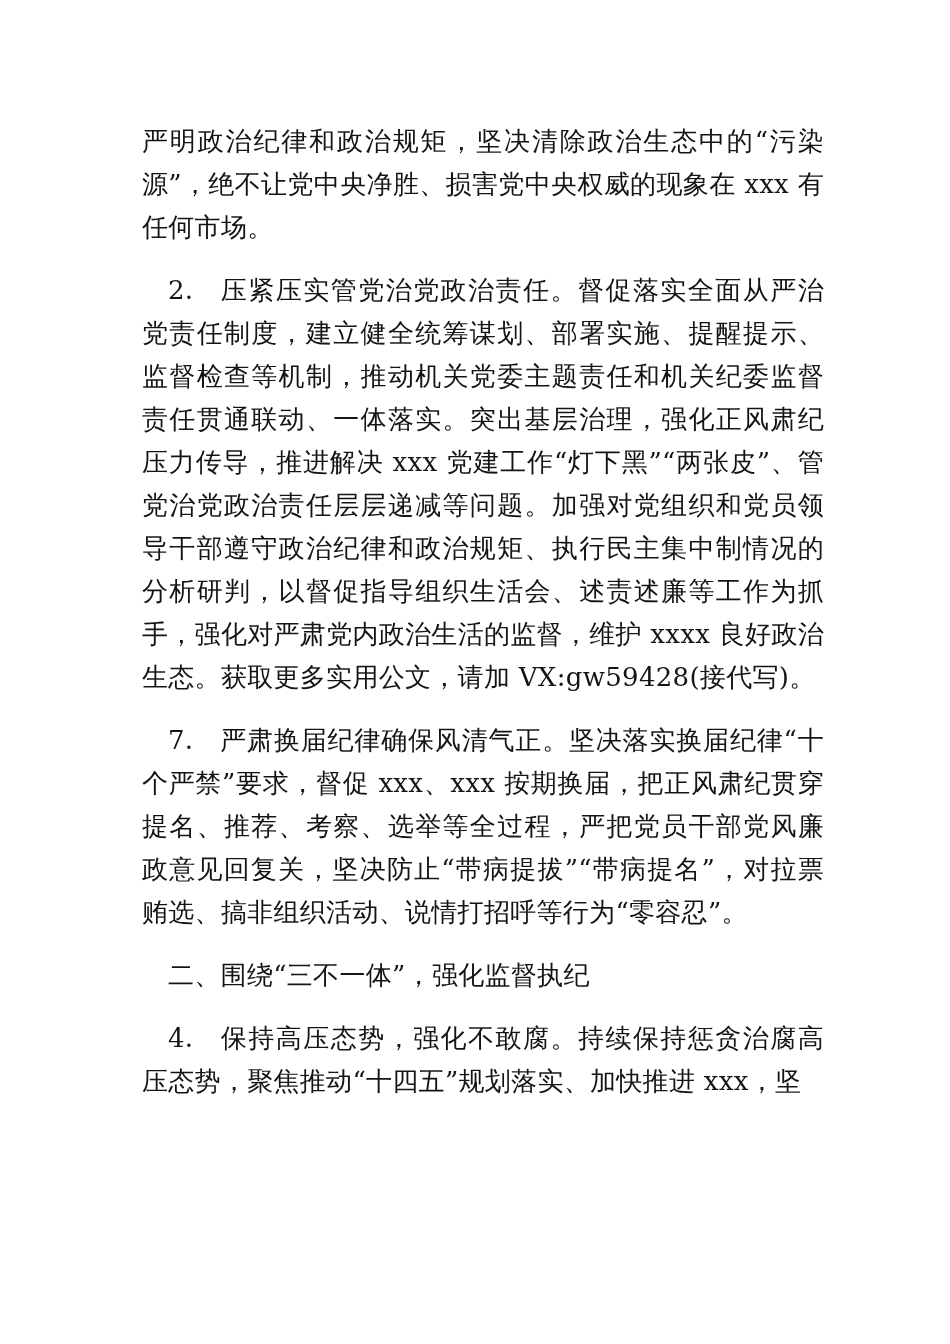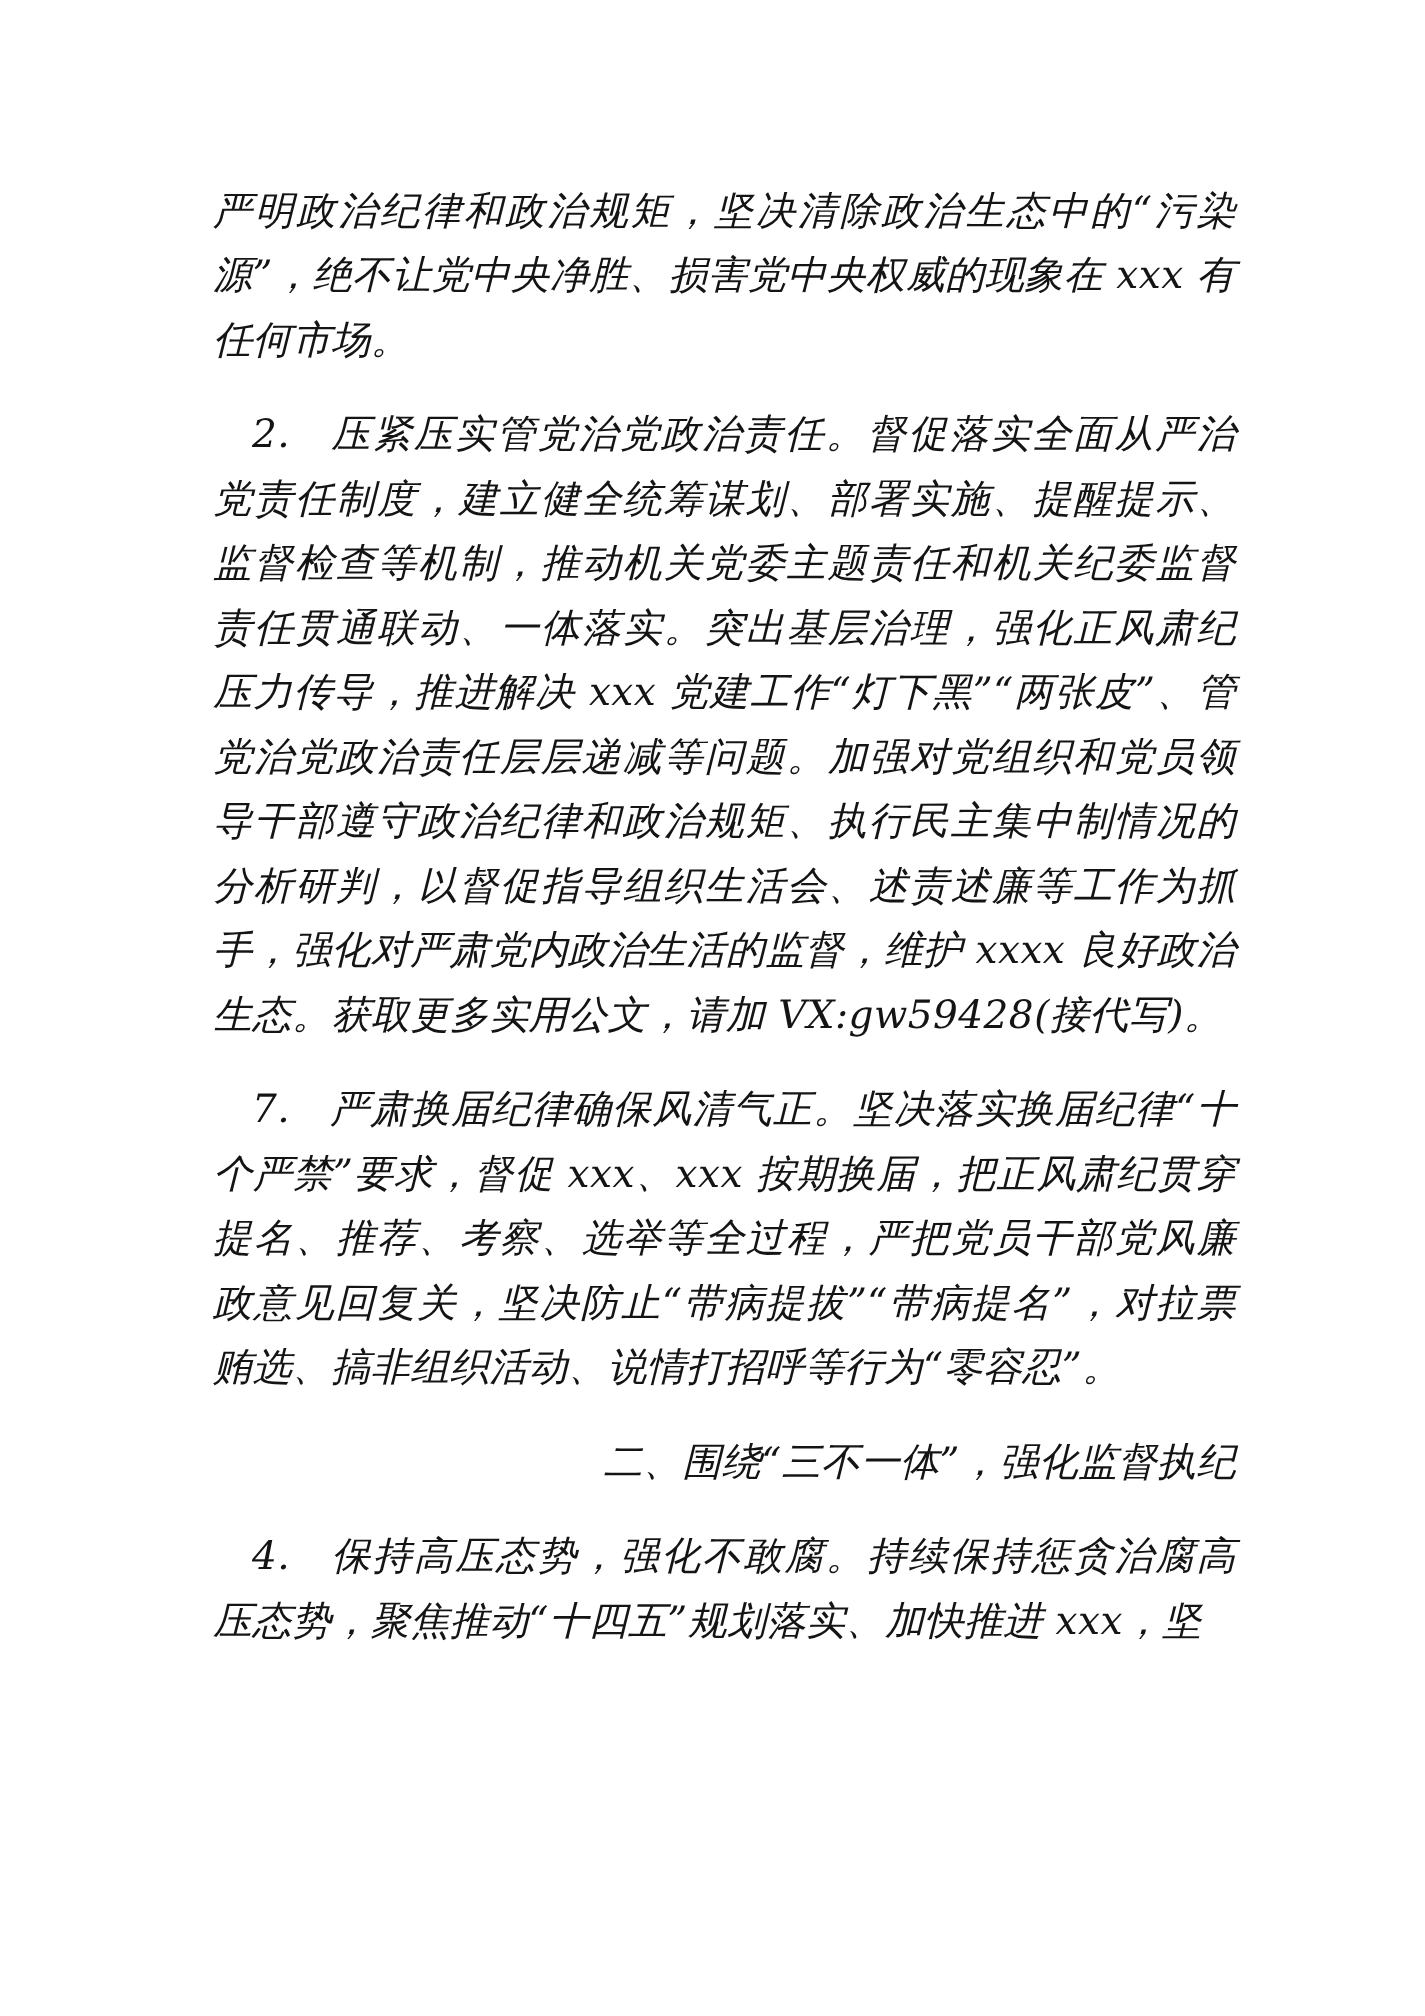--- a/index.html
+++ b/index.html
@@ -8,21 +8,20 @@
     background: #ffffff;
   }
   .page {
     position: relative;
     width: 950px;
     height: 1344px;
     background: #ffffff;
     overflow: hidden;
     font-family: "DejaVu Serif", "Liberation Serif", serif;
     color: #141414;
-    font-style: italic;
   }
   .doc-body {
     position: absolute;
     top: 120px;
     left: 142px;
     width: 682px;
   }
   .para {
     margin: 0 0 20px 0;
     font-size: 26px;
@@ -30,21 +29,21 @@
     text-align: justify;
     text-justify: inter-character;
     letter-spacing: 0.3px;
     word-break: break-all;
   }
   .para.indent {
     text-indent: 1em;
   }
   .para.heading {
     text-indent: 1em;
-    text-align: right;
+    text-align: left;
   }
   .para:last-child {
     margin-bottom: 0;
   }
 </style>
 </head>
 <body>
 
 <div class="page">
   <div class="doc-body">

